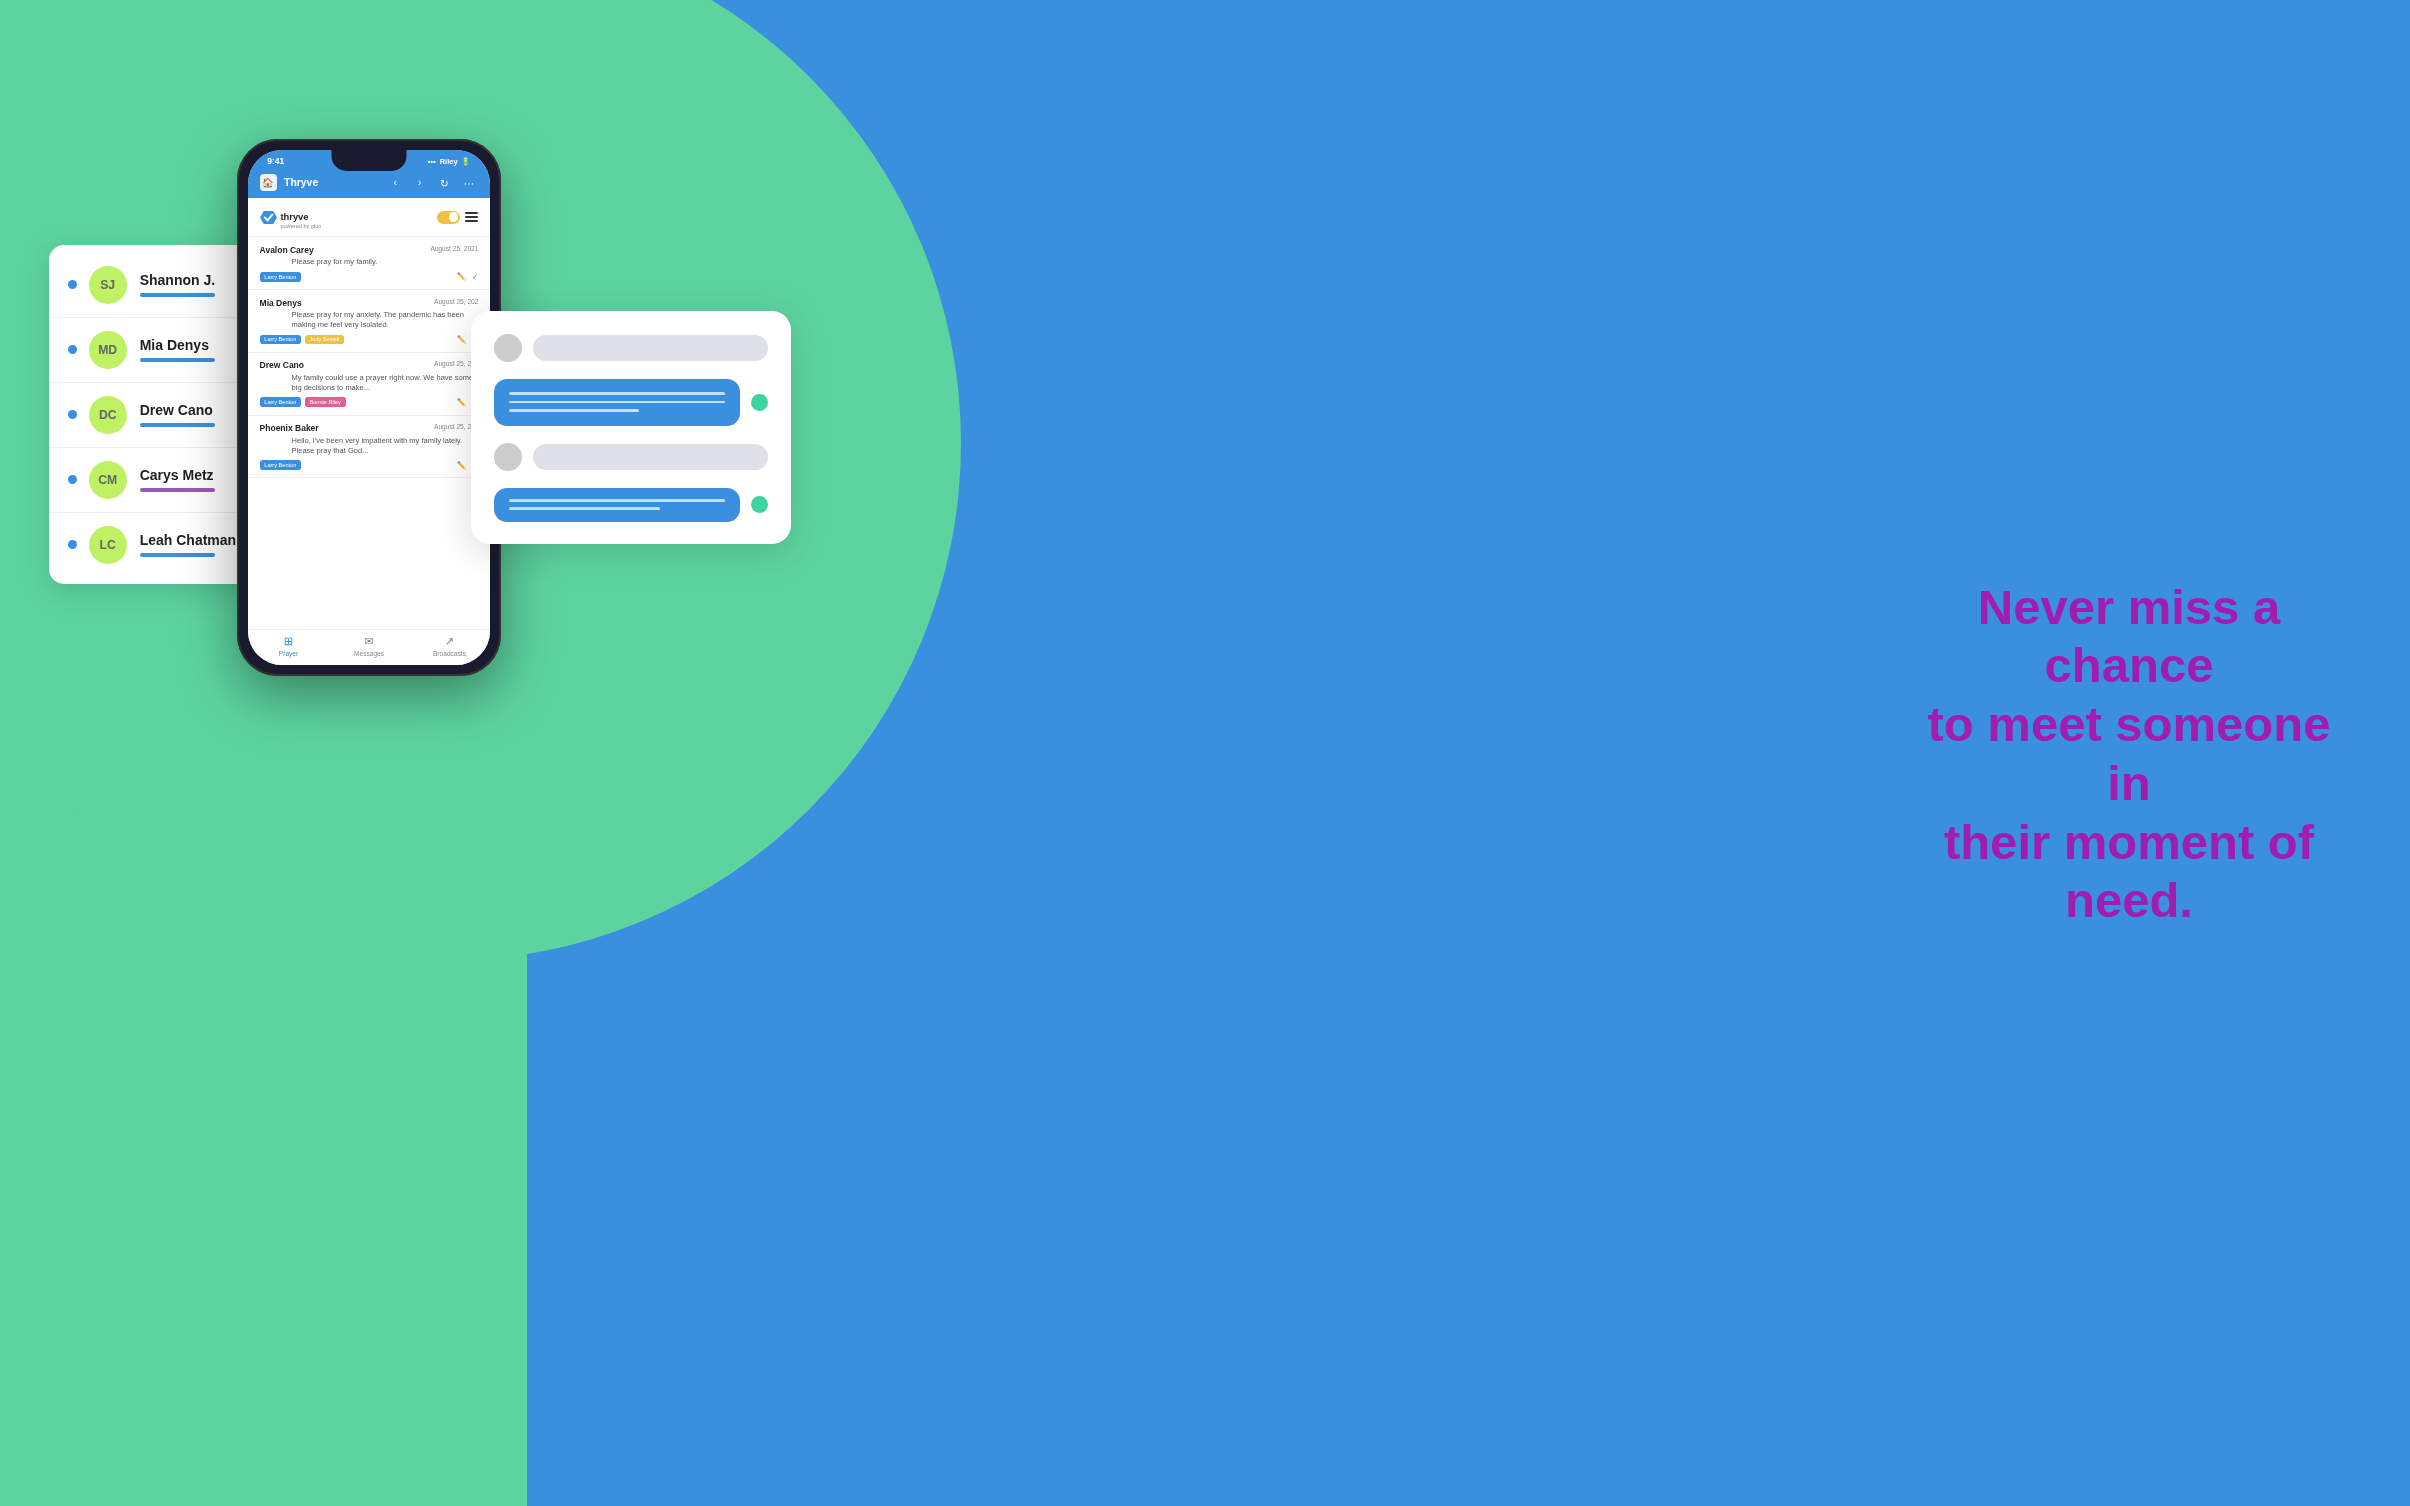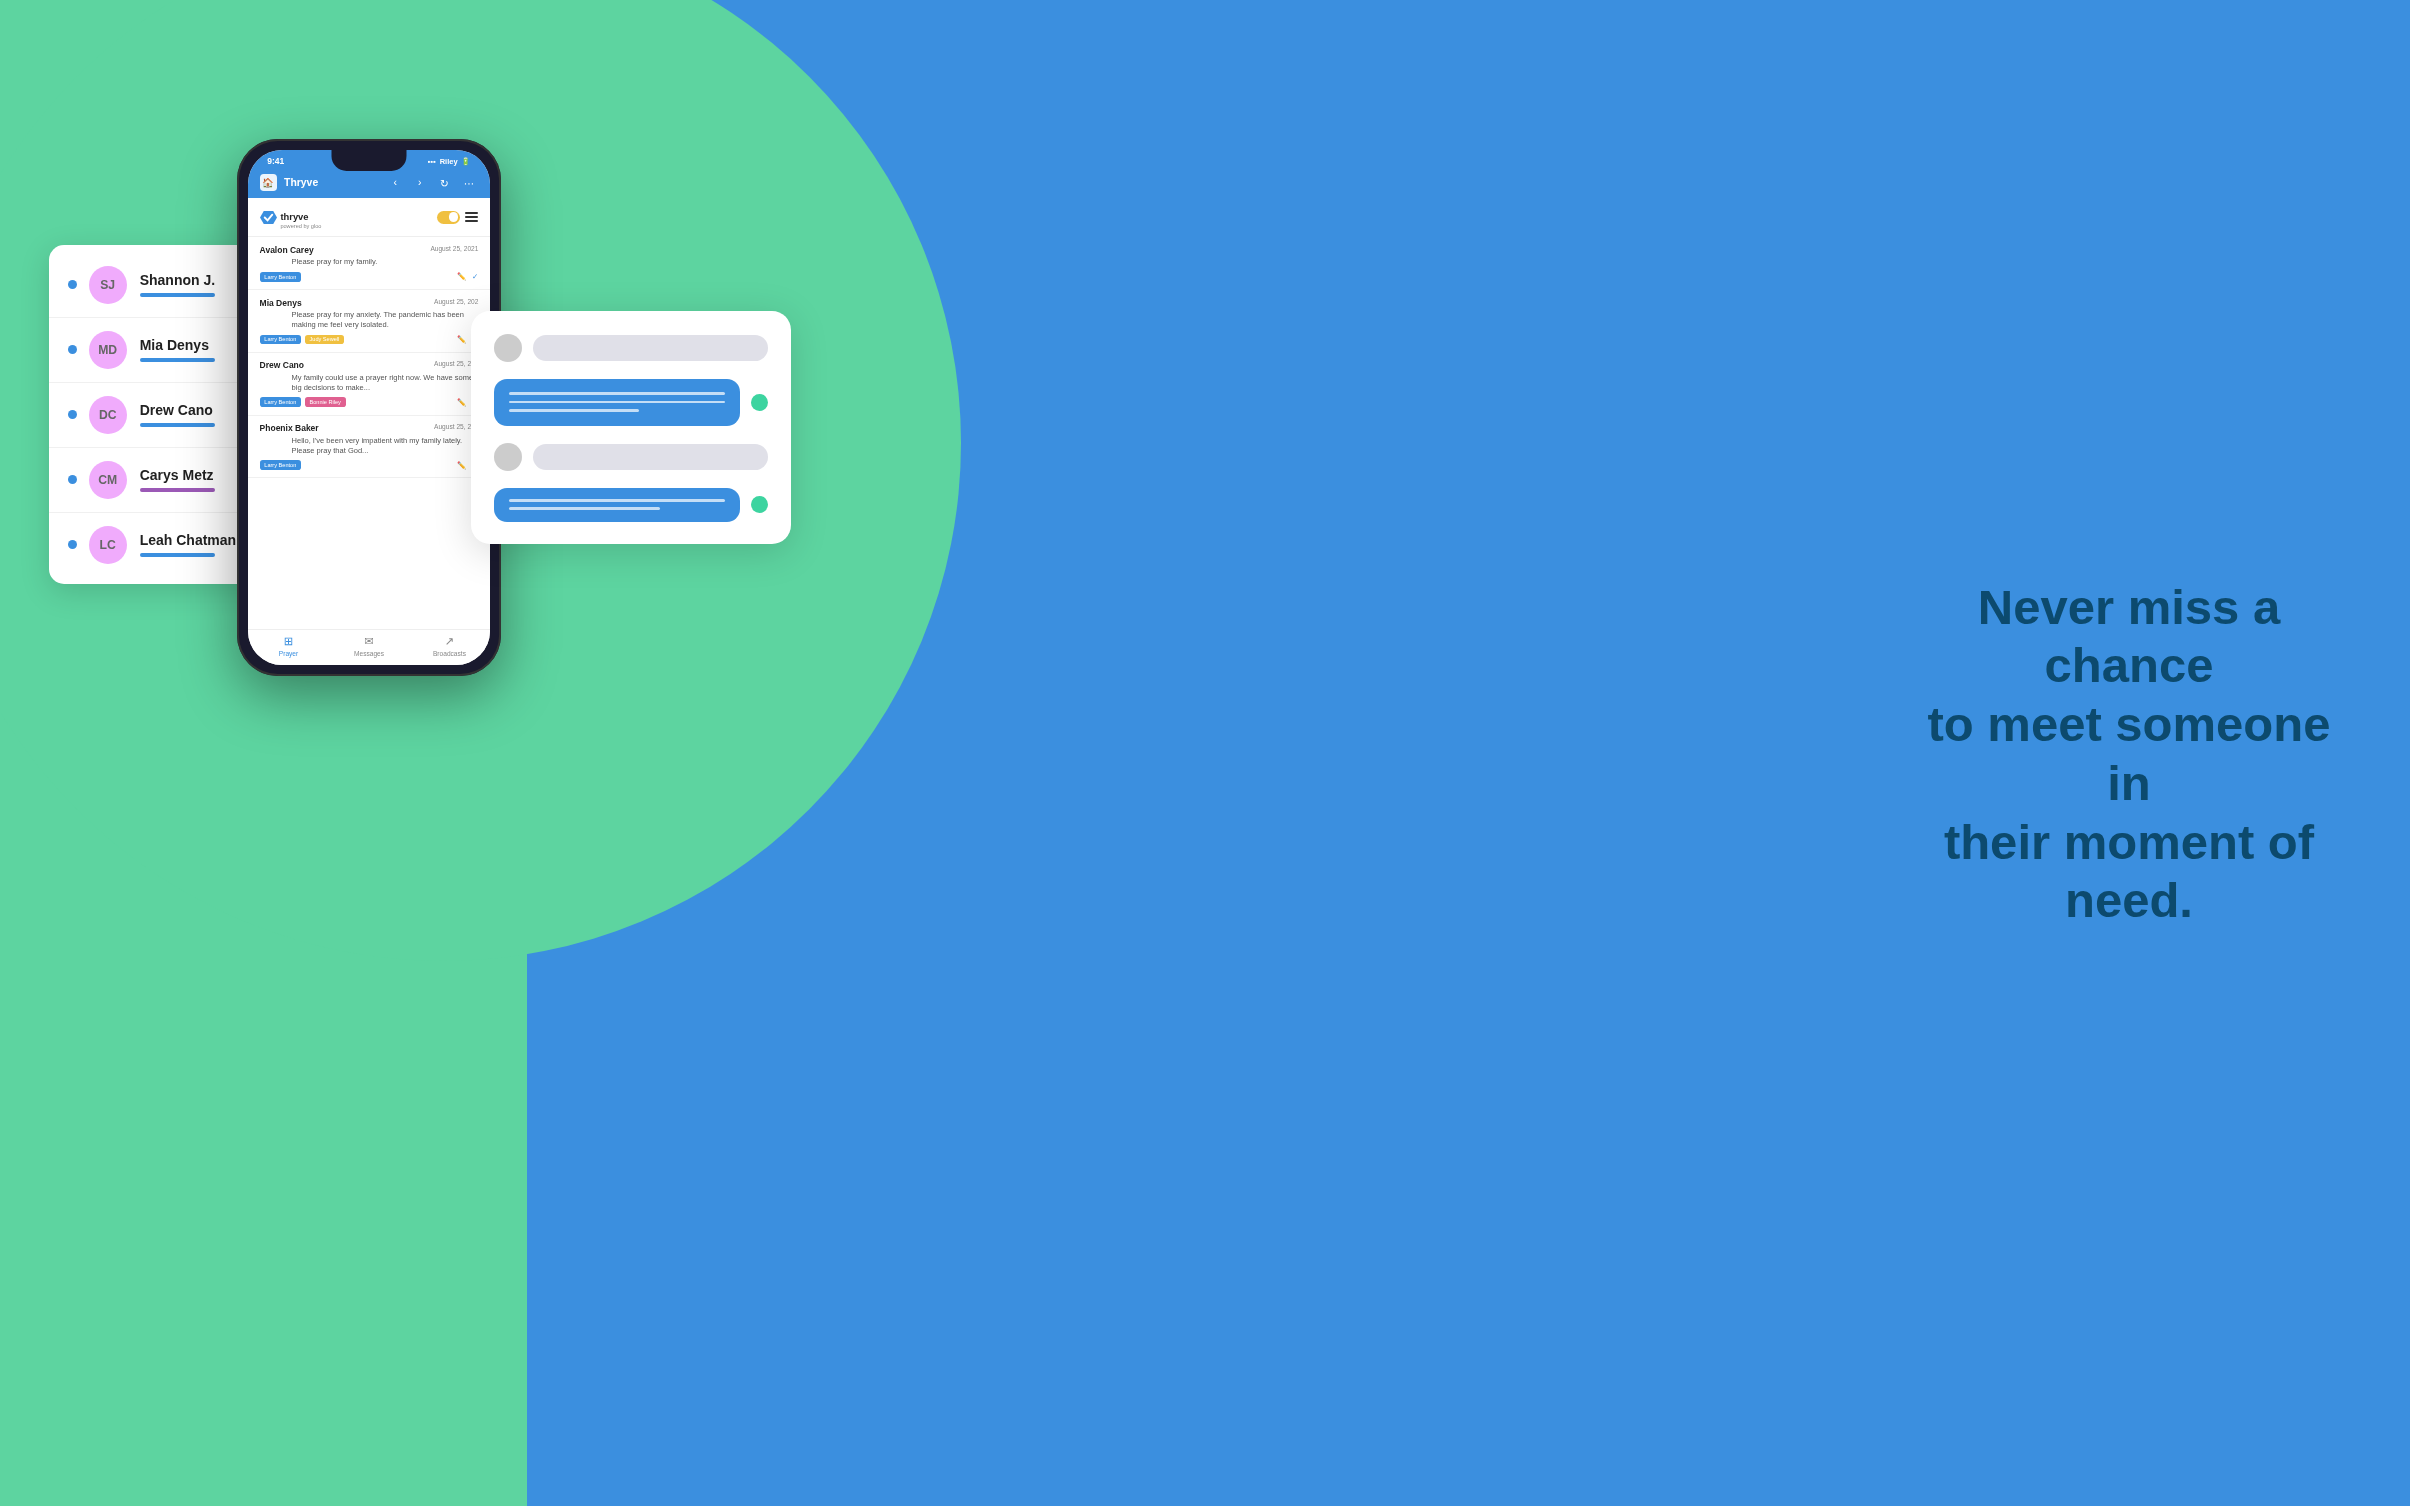--- a/index.html
+++ b/index.html
@@ -62,21 +62,21 @@
     .contact-dot {
       width: 9.4px; height: 9.4px;
       border-radius: 50%;
       background: #3b8fdf;
       margin-right: 11.3px;
       flex-shrink: 0;
     }
     .contact-avatar {
       width: 38px; height: 38px;
       border-radius: 50%;
-      background: #f0abfc;
+      background: #bef264;
       display: flex; align-items: center; justify-content: center;
       font-size: 12.2px;
       font-weight: 600;
       color: #666;
       margin-right: 13px;
       flex-shrink: 0;
     }
     .contact-info { flex: 1; }
     .contact-name {
       font-size: 14px;
@@ -310,21 +310,21 @@
       background: #3dd4a0;
       flex-shrink: 0;
     }
 
     
     .tagline {
       position: absolute;
       right: 75px;
       top: 50%;
       transform: translateY(-50%);
-      color: #0c4a6e;
+      color: #a21caf;
       text-align: center;
       z-index: 10;
       max-width: 414px;
     }
     .tagline-text {
       font-size: 49px;
       font-weight: 800;
       line-height: 1.2;
     }
   </style>

